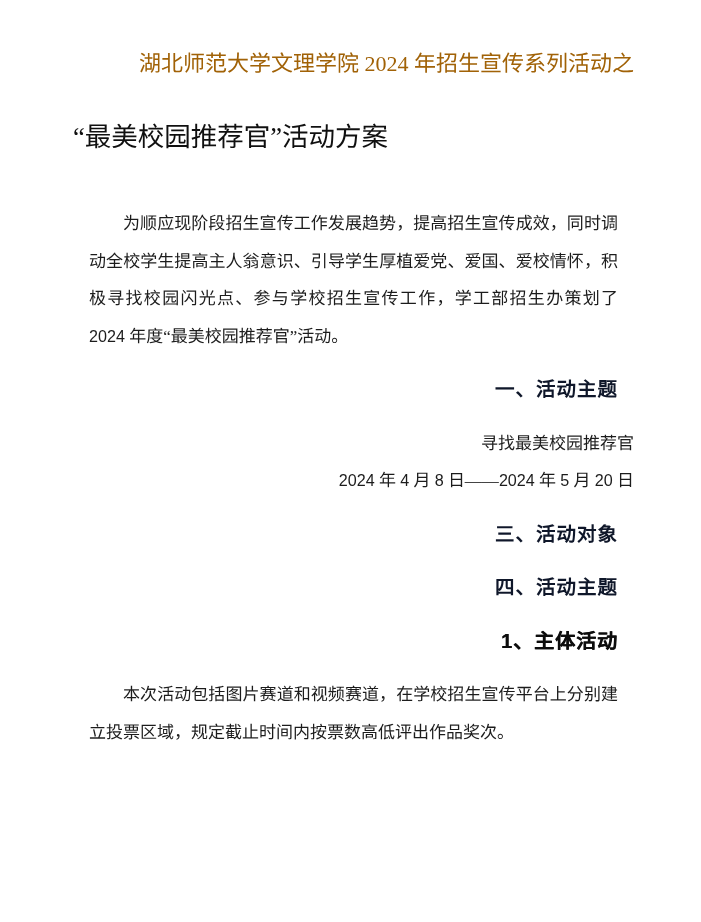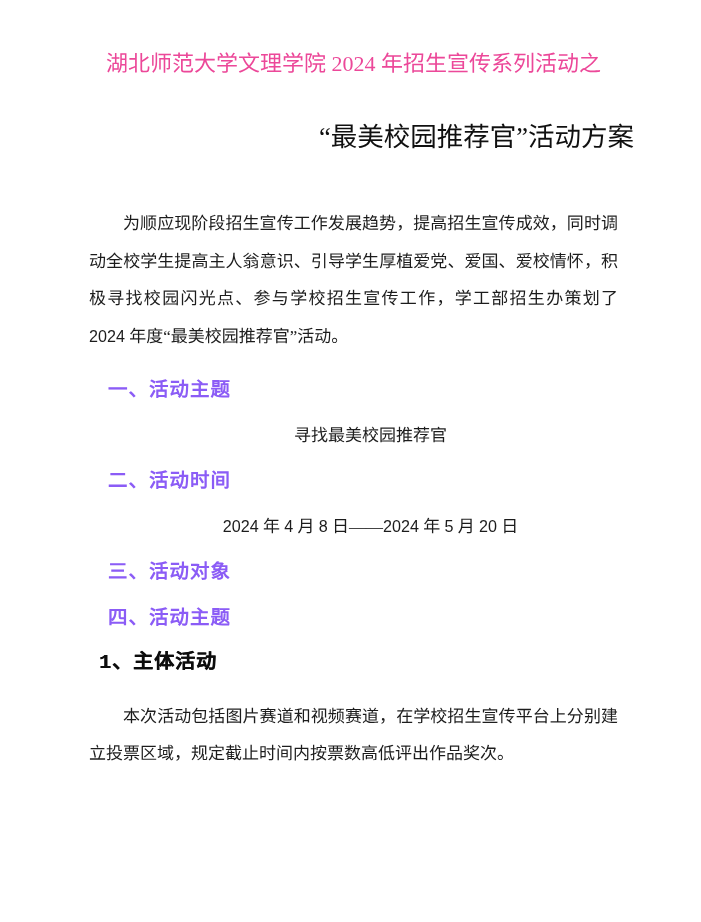--- a/index.html
+++ b/index.html
@@ -6,45 +6,45 @@
   body{
     width:701px;height:922px;background:#ffffff;color:#1c1c1c;
     font-family:"Liberation Serif","DejaVu Serif",serif;
     -webkit-font-smoothing:antialiased;
   }
   .page{
     box-sizing:border-box;width:701px;height:922px;
     padding:48px 67px 0 73px;overflow:hidden;background:#ffffff;
   }
   .title-line1{
-    font-size:22px;line-height:32px;text-align:center;
-    color:#ec4899;font-weight:400;margin:0;
+    font-size:22px;line-height:32px;text-align:right;
+    color:#a16207;font-weight:400;margin:0;
   }
   .title-line2{
-    font-size:26.5px;line-height:42px;text-align:right;
+    font-size:26.5px;line-height:42px;text-align:left;
     color:#101010;font-weight:400;margin:36px 0 11px 0;
   }
   .docbody{
     margin-top:47px;font-size:17px;line-height:37.5px;color:#1c1c1c;
   }
   .para{
     margin:16px;text-indent:2em;text-align:justify;
   }
   .plain{
-    margin:0;text-indent:2em;text-align:center;
+    margin:0;text-indent:2em;text-align:right;
   }
   .hd{
-    margin:8px;font-family:"Liberation Sans","DejaVu Sans",sans-serif;
+    margin:16px;font-family:"Liberation Sans","DejaVu Sans",sans-serif;
     font-weight:700;font-size:19.5px;line-height:37.5px;
-    letter-spacing:1px;color:#8b5cf6;text-indent:27px;text-align:left;
+    letter-spacing:1px;color:#0f172a;text-indent:27px;text-align:right;
   }
   .subhd{
-    margin:8px;font-family:Liberation Mono, monospace;
+    margin:16px;font-family:Liberation Sans, sans-serif;
     font-weight:700;font-size:20px;line-height:37.5px;
-    letter-spacing:1px;color:#0d0d0d;text-indent:18px;text-align:left;
+    letter-spacing:1px;color:#0d0d0d;text-indent:18px;text-align:right;
     text-shadow:0.4px 0 0 currentColor;
   }
   .num{
     font-family:"Liberation Sans","DejaVu Sans",sans-serif;
     font-size:0.95em;
   }
 </style>
 </head>
 <body>
 
@@ -55,21 +55,20 @@
   <p class="title-line2">“最美校园推荐官”活动方案</p>
 
   <div class="docbody">
 
     <p class="para autonum">为顺应现阶段招生宣传工作发展趋势，提高招生宣传成效，同时调动全校学生提高主人翁意识、引导学生厚植爱党、爱国、爱校情怀，积极寻找校园闪光点、参与学校招生宣传工作，学工部招生办策划了 <span class="num">2024</span> 年度“最美校园推荐官”活动。</p>
 
     <p class="hd">一、活动主题</p>
 
     <p class="plain">寻找最美校园推荐官</p>
 
-    <p class="hd">二、活动时间</p>
 
     <p class="plain autonum"><span class="num">2024</span> 年 <span class="num">4</span> 月 <span class="num">8</span> 日——<span class="num">2024</span> 年 <span class="num">5</span> 月 <span class="num">20</span> 日</p>
 
     <p class="hd">三、活动对象</p>
 
 
     <p class="hd">四、活动主题</p>
 
     <p class="subhd">1、主体活动</p>
 

